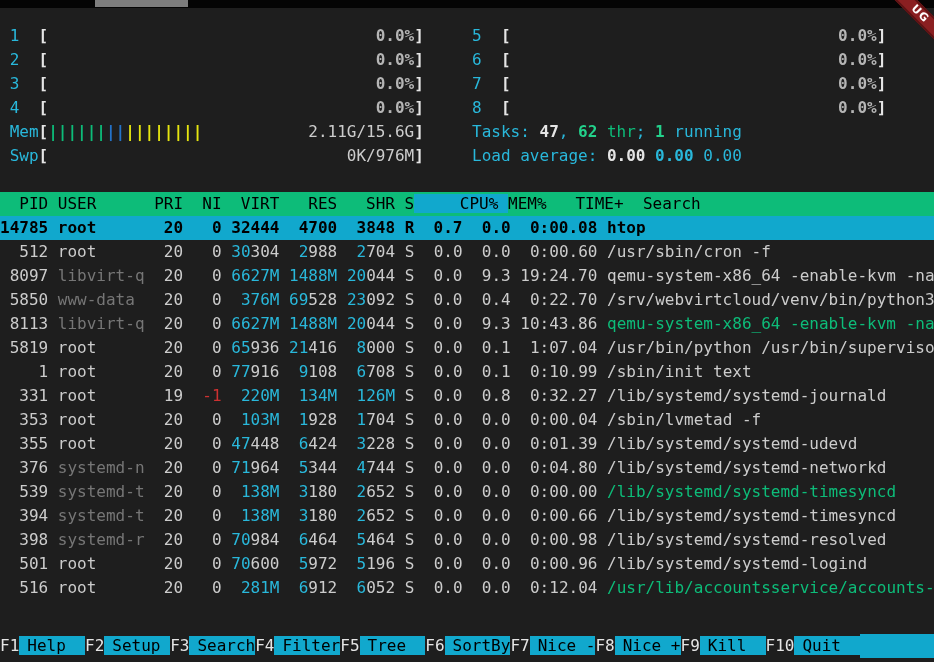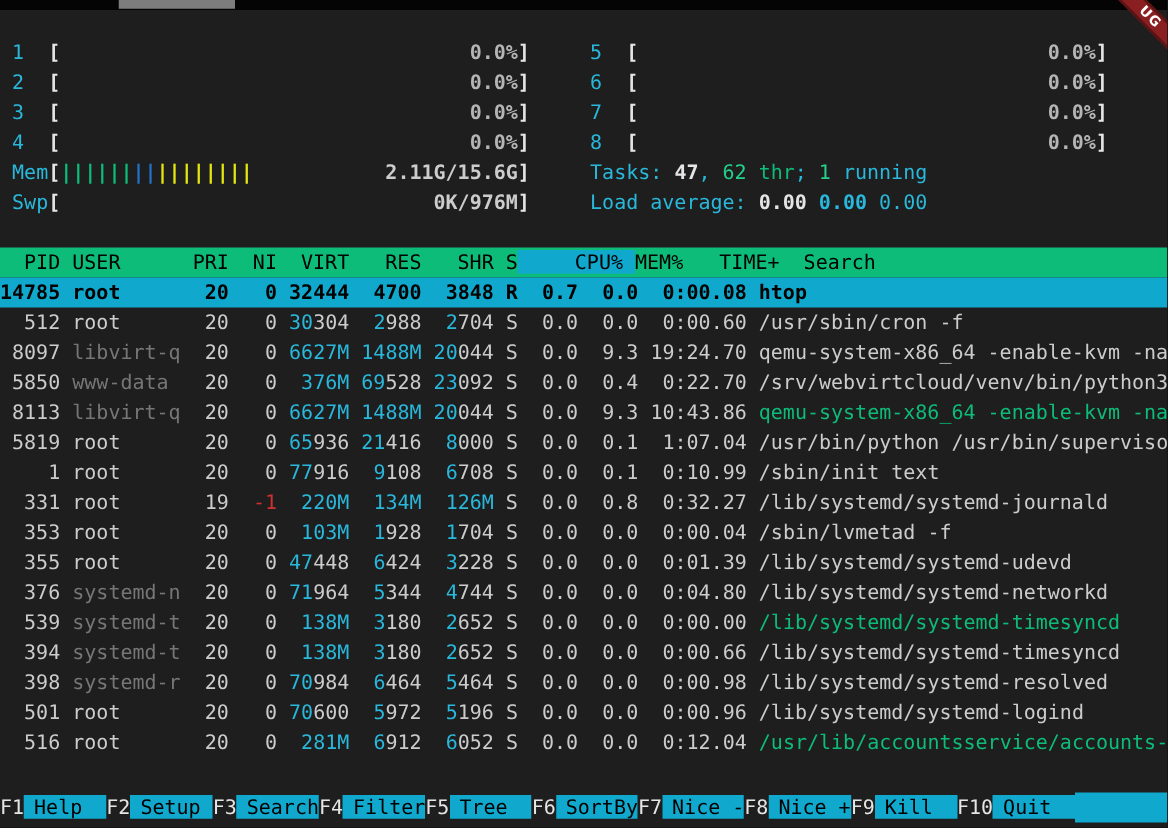--- a/index.html
+++ b/index.html
@@ -1,35 +1,35 @@
 <!DOCTYPE html>
 <html style="--bg: #1e1e1e; --fg: #cccccc; --dim: #767676; --white: #e5e5e5; --cyan: #29b8db; --green: #0dbc79; --bright-green: #23d18b; --yellow: #e5e510; --blue: #2472c8; --red: #cd3131; --grey-pct: #b5b5b5; --selection-bg: #11a8cd; --header-bg: #0dbc79; --ribbon-bg: #8a1f21; --ribbon-edge: #5c1314; --ribbon-text: #ffffff; --top-strip: #040404; --top-tab: #7d7d7d;"><head>
 <meta charset="utf-8">
 <style>
   html,body{margin:0;padding:0;background:#101010;}
   .screen{position:relative;width:934px;height:662px;background:var(--bg);overflow:hidden;
           font-family:"DejaVu Sans Mono",monospace;font-size:16px;line-height:24px;color:var(--fg);}
   .topstrip{position:absolute;top:0;left:0;width:100%;height:8px;background:var(--top-strip);}
   .toptab{position:absolute;left:95px;top:0;width:93px;height:7px;background:var(--top-tab);}
   .term{position:absolute;top:8px;left:0;width:100%;}
-  #summary{padding-top:22px;}
+  #summary{padding-top:16px;}
   .line{height:24px;white-space:pre;}
   .thead{background:var(--header-bg);color:#000;}
   .thead .sorthl{background:var(--selection-bg);padding-left:36px;}
   .trow{height:24px;white-space:pre;}
   .trow.sel{background:var(--selection-bg);}
   .trow.sel span{color:#000 !important;font-weight:bold;}
   .cy{color:var(--cyan);}
   .bcy{color:var(--cyan);font-weight:bold;}
   .bw{color:var(--white);font-weight:bold;}
   .g{color:var(--green);}
-  .bg2{color:var(--bright-green);font-weight:normal;margin-top:28px;}
+  .bg2{color:var(--bright-green);font-weight:bold;margin-top:28px;}
   .br{color:var(--white);font-weight:bold;}
   .pct{color:var(--grey-pct);font-weight:bold;}
-  .val{color:var(--fg);font-weight:bold;}
+  .val{color:var(--fg);font-weight:normal;}
   .dim{color:var(--dim);}
   .red{color:var(--red);}
   .hl{color:var(--cyan);}
   .grn{color:var(--green);}
   .pg{color:var(--green);font-weight:bold;}
   .pb{color:var(--blue);font-weight:bold;}
   .py{color:var(--yellow);font-weight:bold;}
   .fbar{position:absolute;top:634px;left:0;width:100%;height:24px;display:flex;white-space:pre;}
   .fitem{display:inline-block;white-space:pre;}
   .fkey{color:var(--white);}

